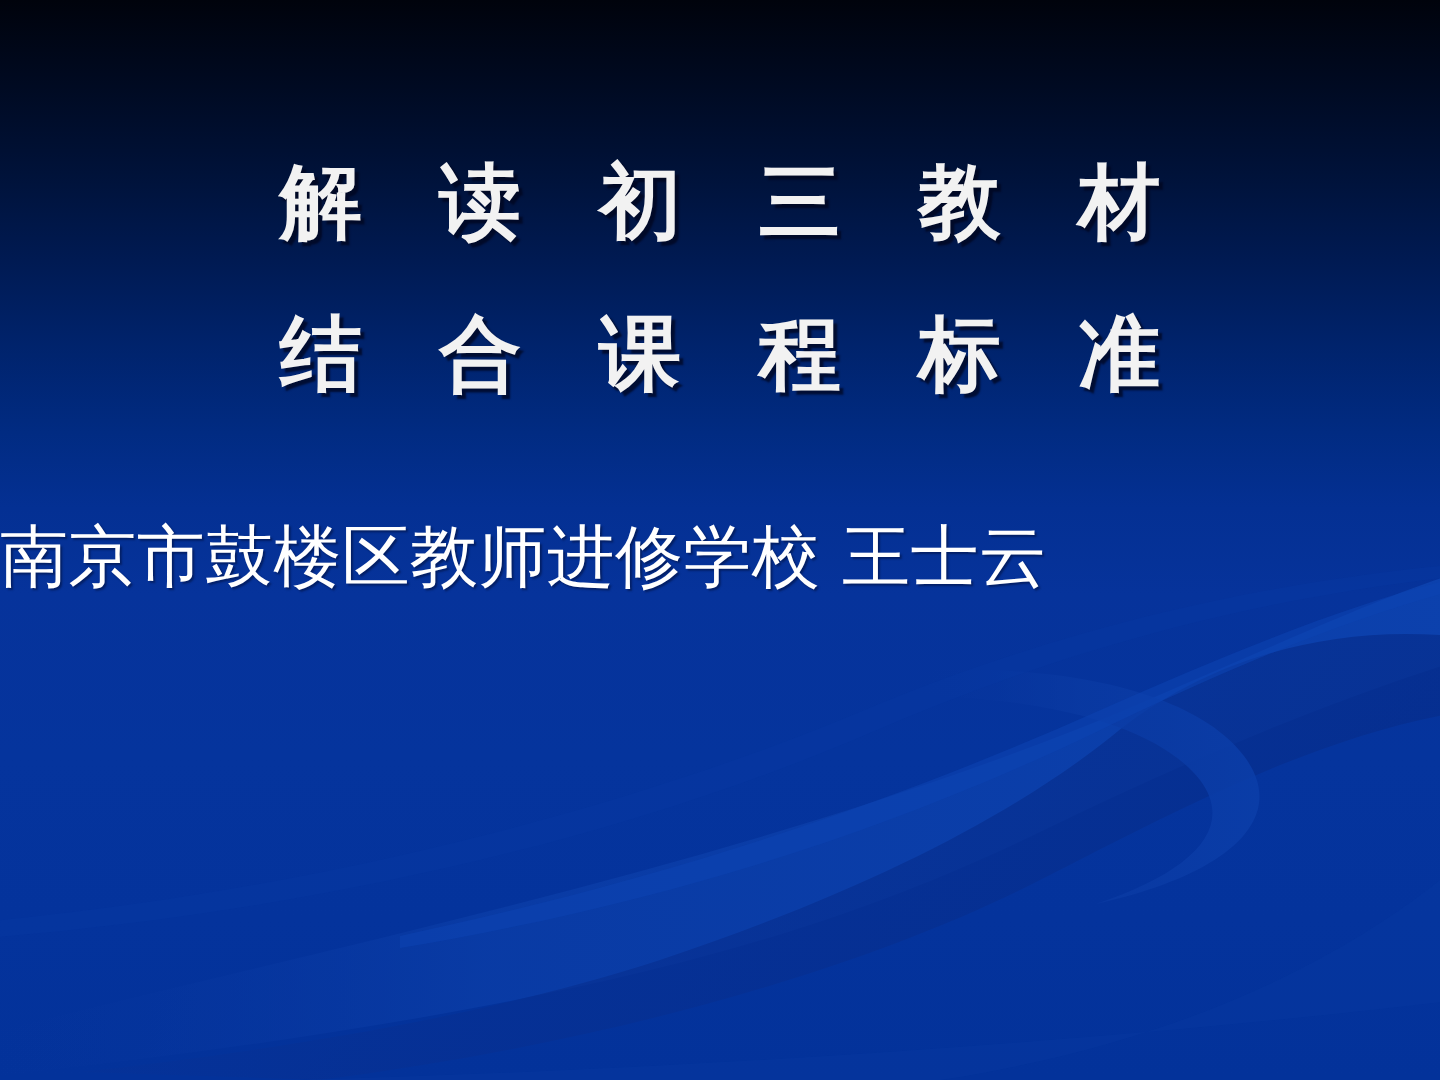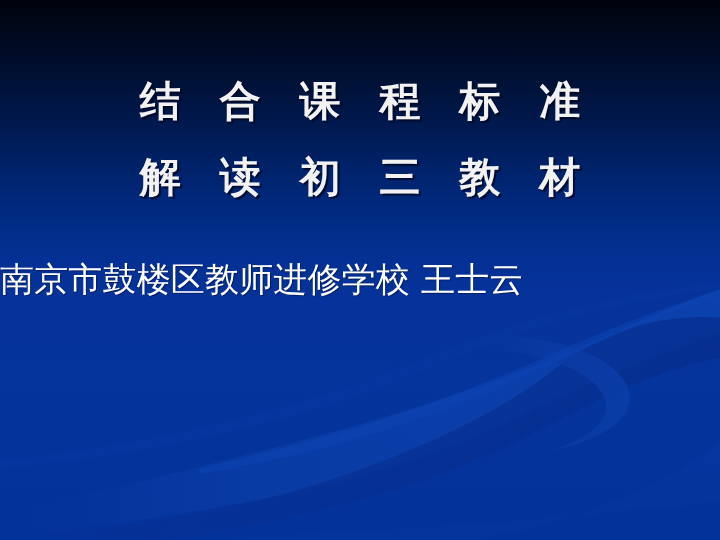--- a/index.html
+++ b/index.html
@@ -123,21 +123,21 @@
              L 724,296 C 672,310 614,334 544,368 C 438,418 330,452 200,474 Z" fill="#0d44b2" opacity="0.55"></path>
 
     <path d="M -20,462 C 140,448 300,410 430,356 C 520,318 620,292 730,282
              L 730,288 C 626,299 528,326 436,366 C 306,422 144,458 -20,470 Z" fill="#0a3aa4" opacity="0.35"></path>
 
     <path d="M 730,432 L 730,500 C 560,520 360,534 150,540 L 470,540
              C 600,520 680,474 730,432 Z" fill="#0a3aa2" opacity="0.30"></path>
   </svg>
 
   <div id="title-block">
+    <div class="title-line">解 读 初 三 教 材</div>
     <div class="title-line">结 合 课 程 标 准</div>
-    <div class="title-line">解 读 初 三 教 材</div>
   </div>
 
   <div id="subtitle-block">
     <div class="subtitle-line">南京市鼓楼区教师进修学校  王士云</div>
   </div>
 
 </div>
 
 </body></html>

